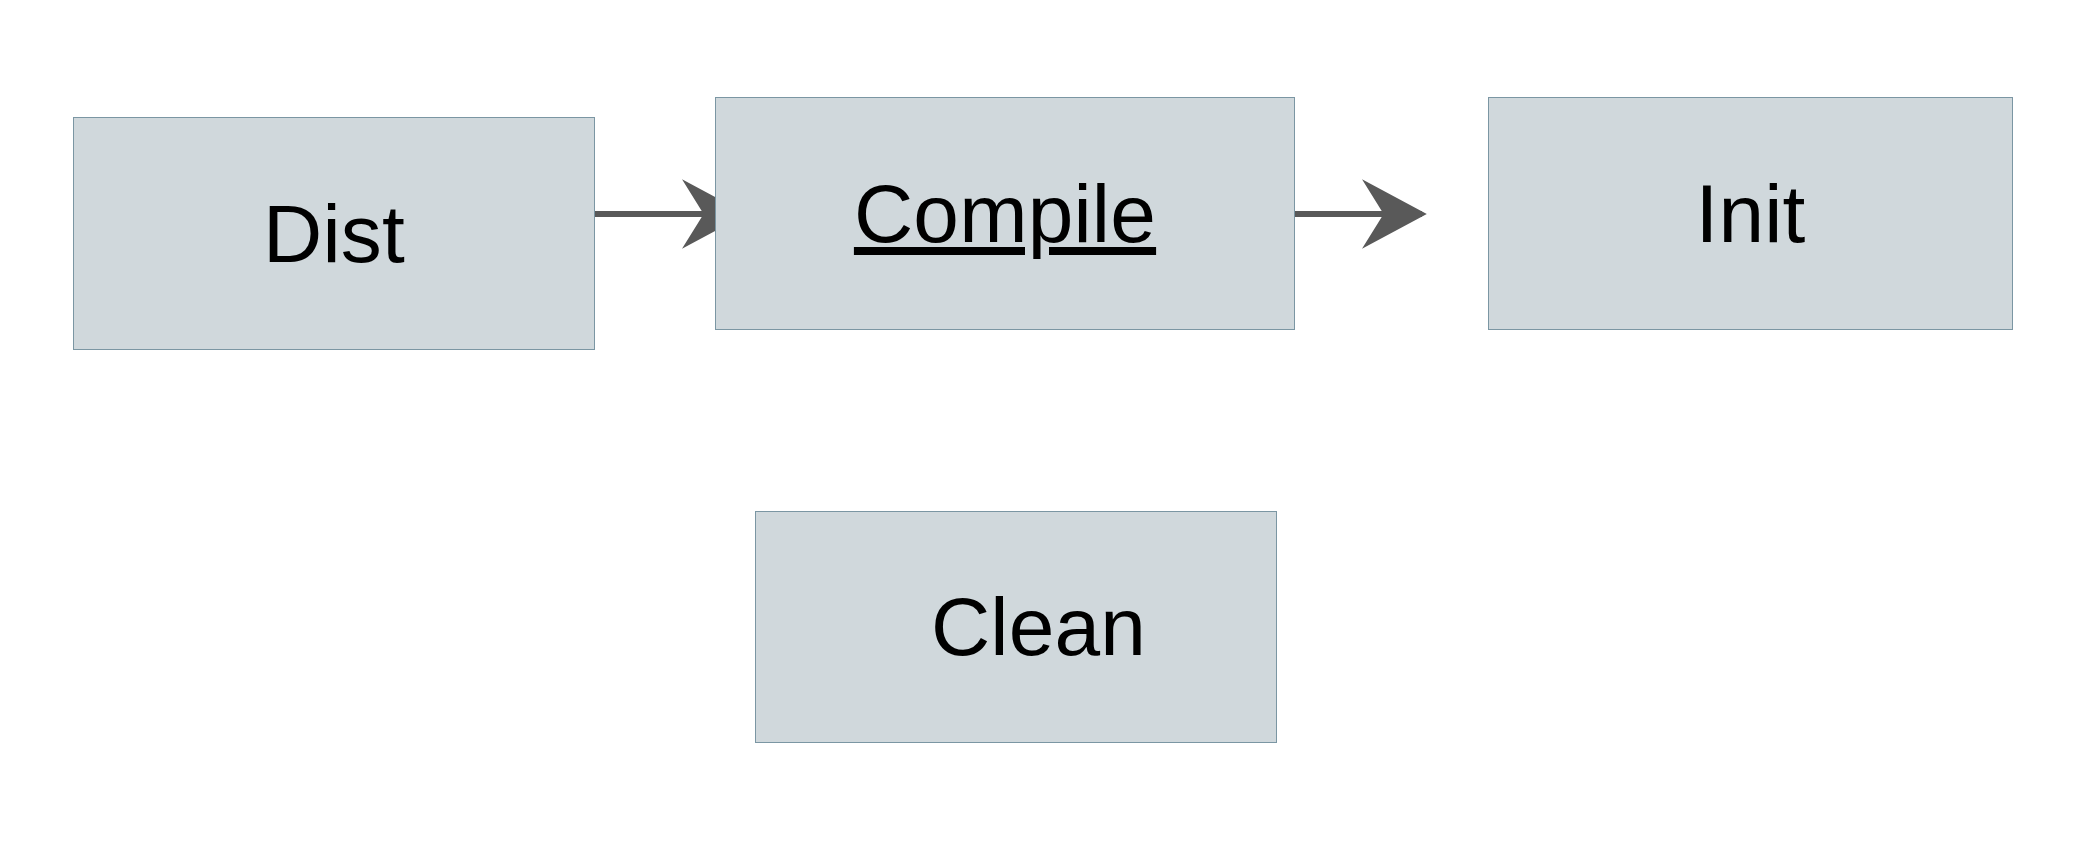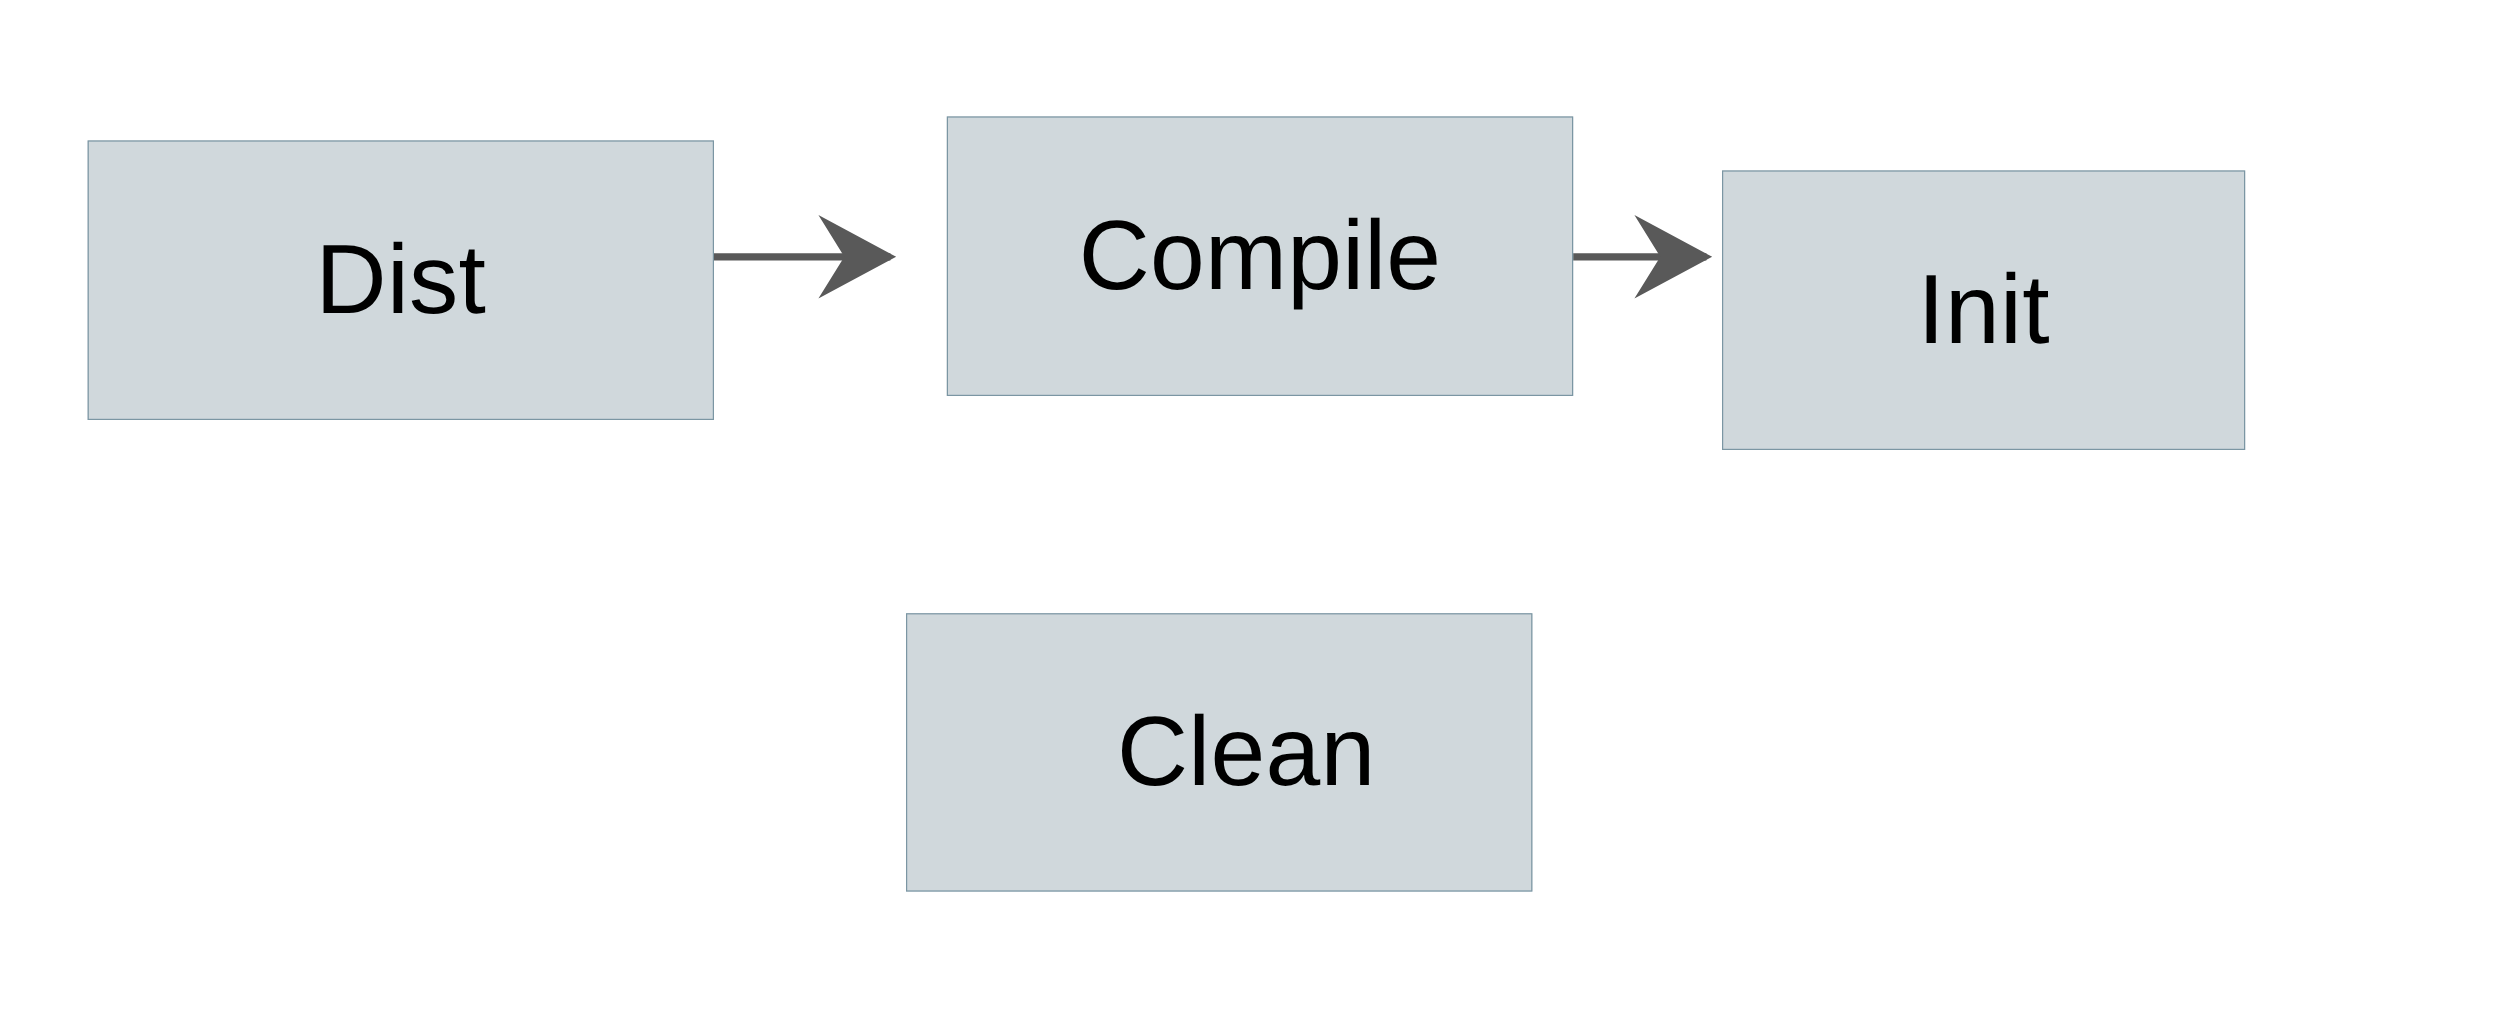--- a/index.html
+++ b/index.html
@@ -40,22 +40,22 @@
   .node-label {
     font-size: 82px;
     line-height: 1;
     color: #000000;
     letter-spacing: 0.2px;
     white-space: nowrap;
     font-weight: 400;
   }
   
   #node-dist    { left: 73px;   top: 97px;  width: 522px; height: 233px; margin-top: 20px; }
-  #node-compile { left: 789px;  top: 97px;  width: 522px; height: 233px; }
-  #node-init    { left: 1435px; top: 97px;  width: 436px; height: 233px; margin-top: 45px; }
+  #node-compile { left: 715px;  top: 97px;  width: 580px; height: 233px; text-decoration: underline; }
+  #node-init    { left: 1488px; top: 97px;  width: 525px; height: 233px; }
   #node-clean   { left: 755px;  top: 511px; width: 522px; height: 232px; padding-left: 45px; }
 </style>
 </head>
 <body>
 
 <div id="canvas">
 
   <svg class="edge-layer" viewBox="0 0 2078 848" width="2078" height="848" xmlns="http://www.w3.org/2000/svg">
     <defs>
 

